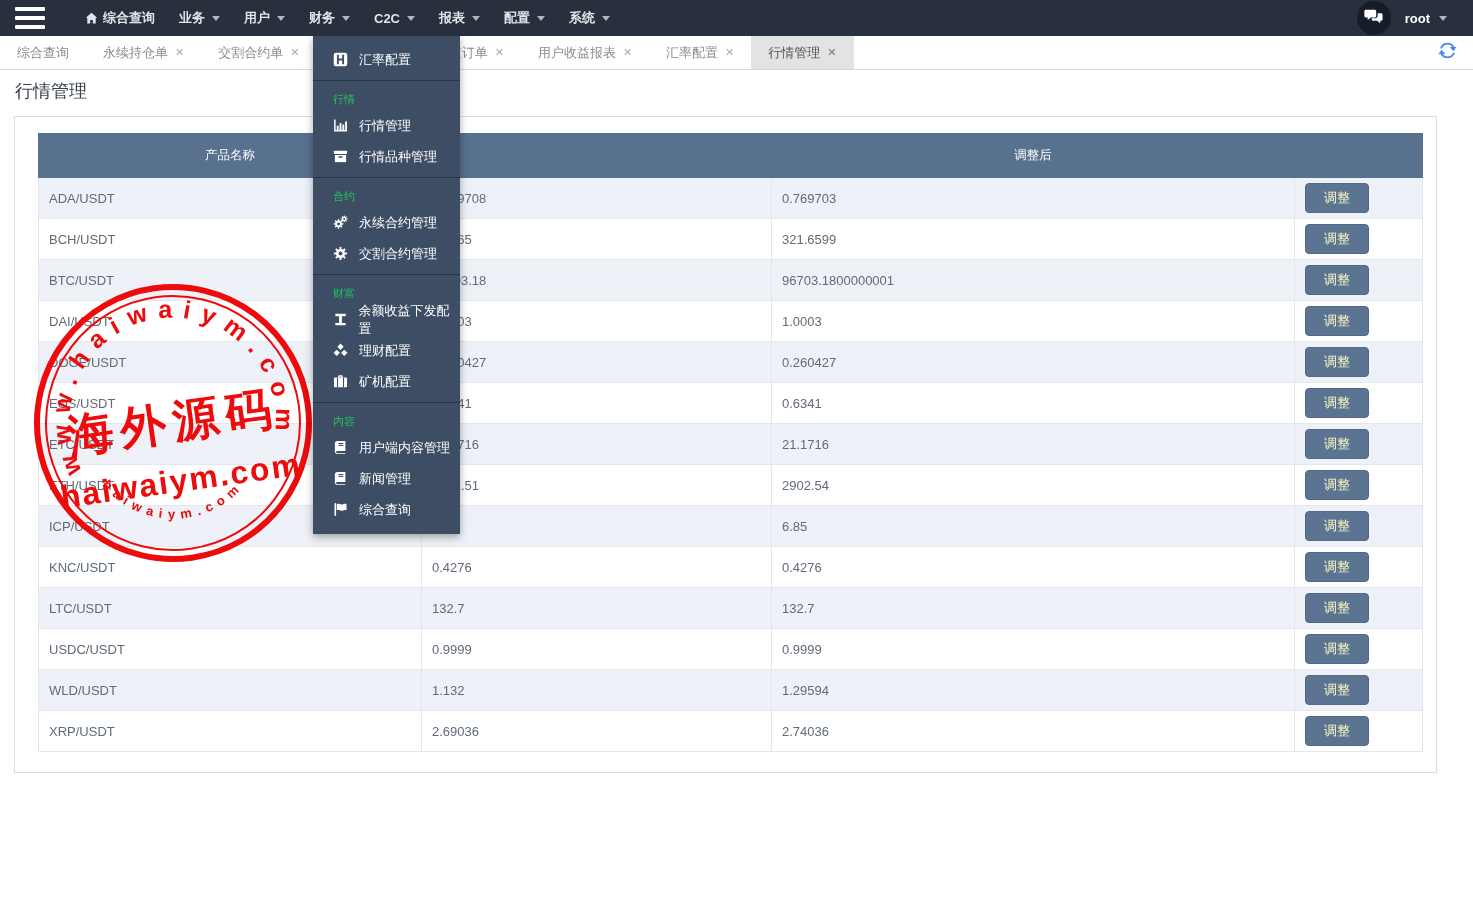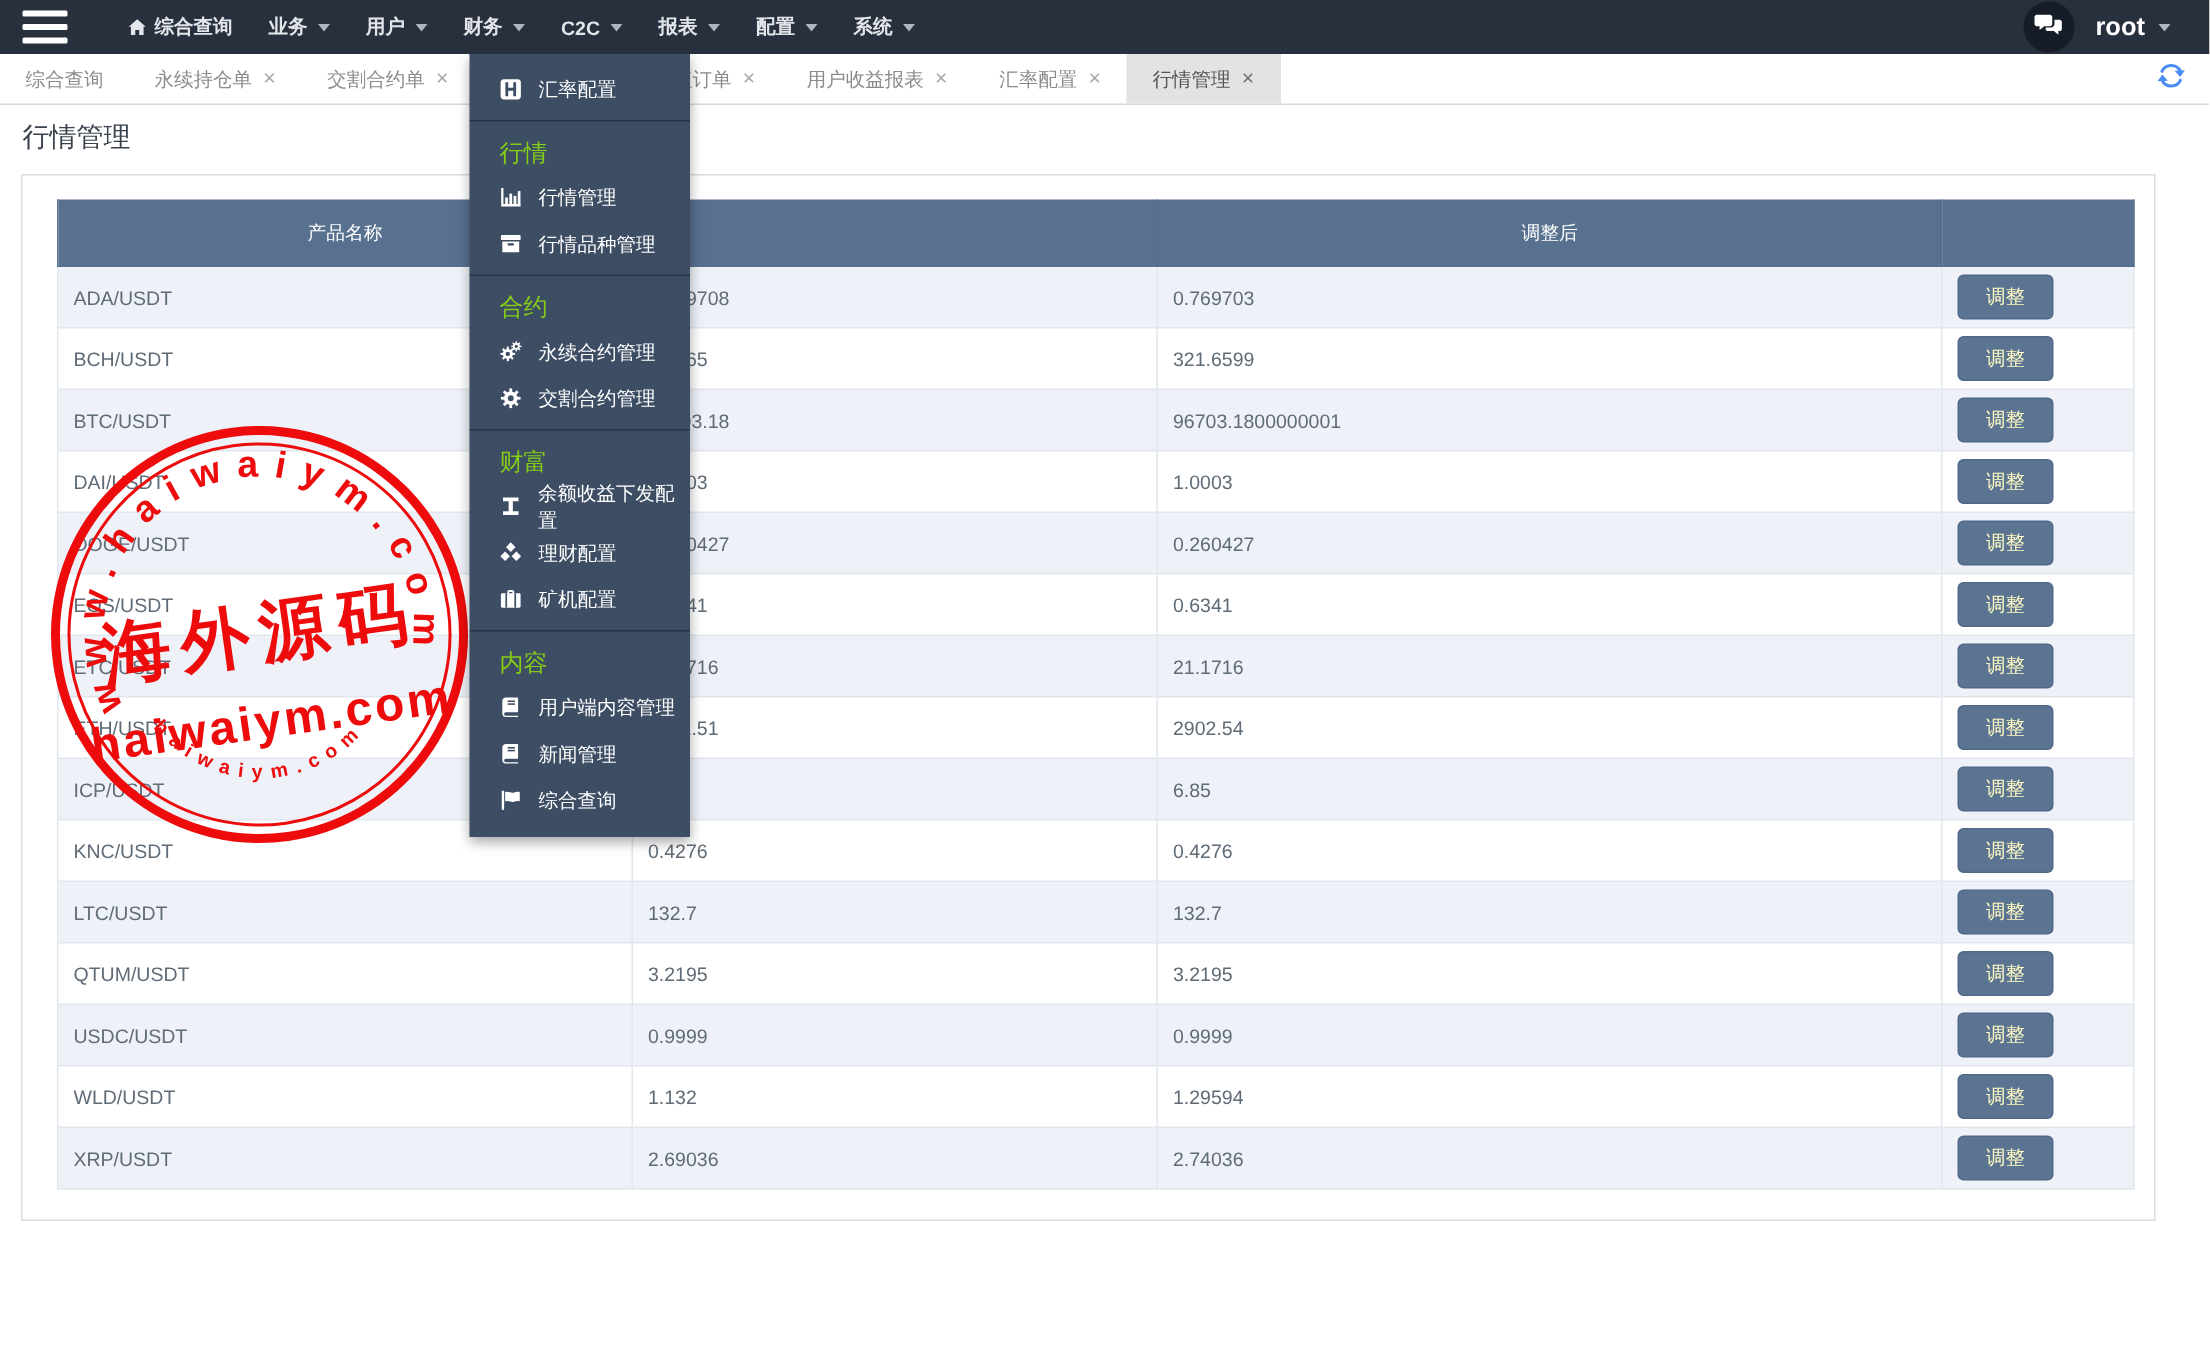--- a/index.html
+++ b/index.html
@@ -15,21 +15,21 @@
   .navbar{height:36px;background:var(--navbar_bg);display:flex;align-items:center;padding-left:15px;position:relative;z-index:90;}
   .hamburger{width:30px;height:22px;display:flex;flex-direction:column;justify-content:space-between;background:none;border:none;cursor:pointer;margin-right:35px;}
   .hamburger span{display:block;height:4px;border-radius:1px;background:#fff;}
   .nav-items{display:flex;align-items:center;gap:14px;height:36px;}
   .nav-item{display:flex;align-items:center;gap:5px;color:#e2e6ea;font-size:13px;font-weight:bold;padding:0 5px;height:36px;text-decoration:none;cursor:pointer;}
   .nav-item .home-ic{width:13px;height:13px;fill:#e2e6ea;}
   .caret{width:0;height:0;border-left:4px solid transparent;border-right:4px solid transparent;border-top:5px solid #aeb6c0;margin-left:2px;}
   .nav-right{margin-left:auto;display:flex;align-items:center;gap:14px;padding-right:26px;}
   .chat-btn{width:34px;height:34px;border-radius:50%;background:#161d29;border:none;display:flex;align-items:center;justify-content:center;cursor:pointer;}
   .chat-btn svg{width:19px;height:15px;}
-  .user-menu{display:flex;align-items:center;gap:7px;color:#fff;font-size:17px;font-weight:bold;cursor:pointer;}
+  .user-menu{display:flex;align-items:center;gap:7px;color:#fff;font-size:13px;font-weight:bold;cursor:pointer;}
 
   
   .tabbar{height:34px;background:#fff;border-bottom:1px solid #d9d9d9;display:flex;align-items:stretch;position:relative;z-index:10;}
   .tabs{display:flex;align-items:stretch;}
   .tab{display:flex;align-items:center;gap:7px;padding:0 17px;font-size:13px;color:#8b8b8b;cursor:pointer;}
   .tab-close{font-size:11px;color:#aaa;font-weight:bold;}
   .tab.active{background:#e3e3e3;color:#555;}
   .tab.active .tab-close{color:#777;}
   .refresh-btn{position:absolute;right:16px;top:5px;background:none;border:none;cursor:pointer;}
   .refresh-btn svg{width:19px;height:19px;}
@@ -44,21 +44,21 @@
   .data-table td{height:41px;font-size:13px;color:#5f6b77;padding:0 10px;border:1px solid #e2e7ee;vertical-align:middle;background:#fff;}
   .data-table tbody tr:nth-child(odd) td{background:var(--row_alt_bg);}
   .adjust-btn{display:inline-block;min-width:64px;padding:5px 14px;background:var(--button_bg);border:1px solid #51688a;border-radius:4px;color:#fef9c3;font-size:13px;text-align:center;cursor:pointer;}
 
   
   .dropdown-menu{position:absolute;left:313px;top:36px;width:147px;background:var(--menu_bg);z-index:80;
     padding:8px 0 9px;box-shadow:0 3px 8px rgba(0,0,0,.35);}
   .menu-item{display:flex;align-items:center;height:31px;padding-left:20px;color:#fff;font-size:13px;cursor:pointer;}
   .mi-icon{width:16px;height:15px;margin-right:10px;display:flex;align-items:center;}
   .mi-icon svg{width:15px;height:15px;}
-  .menu-header{padding:8px 0 3px 20px;font-size:16px;color:#84cc16;}
+  .menu-header{padding:8px 0 3px 20px;font-size:11px;color:#22c55e;}
   .menu-divider{border-top:1px solid rgba(0,0,0,.32);margin:5px 0 3px;}
 
   
   .stamp{position:absolute;left:28px;top:278px;width:290px;height:290px;z-index:70;pointer-events:none;}
   .stamp text{fill:var(--stamp_red);font-weight:bold;font-family:"Liberation Sans","DejaVu Sans",sans-serif;}
   .stamp .ring{fill:none;stroke:var(--stamp_red);}
 </style>
 </head>
 <body>
 
@@ -247,26 +247,20 @@
             <tr>
     <td class="cell-name">KNC/USDT</td>
     <td class="cell-before">0.4276</td>
     <td class="cell-after">0.4276</td>
     <td><span class="adjust-btn">调整</span></td>
   </tr>
             <tr>
     <td class="cell-name">LTC/USDT</td>
     <td class="cell-before">132.7</td>
     <td class="cell-after">132.7</td>
-    <td><span class="adjust-btn">调整</span></td>
-  </tr>
-            <tr>
-    <td class="cell-name">QTUM/USDT</td>
-    <td class="cell-before">3.2195</td>
-    <td class="cell-after">3.2195</td>
     <td><span class="adjust-btn">调整</span></td>
   </tr>
             <tr>
     <td class="cell-name">USDC/USDT</td>
     <td class="cell-before">0.9999</td>
     <td class="cell-after">0.9999</td>
     <td><span class="adjust-btn">调整</span></td>
   </tr>
             <tr>
     <td class="cell-name">WLD/USDT</td>

